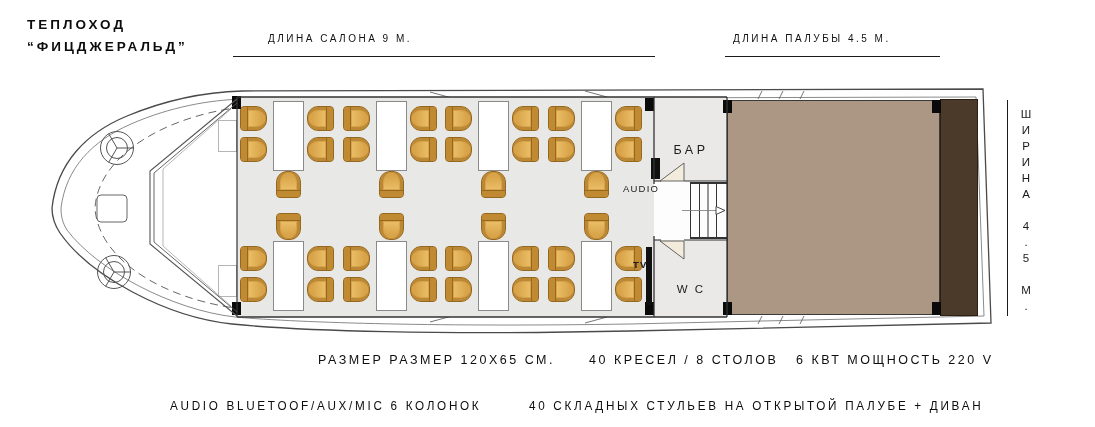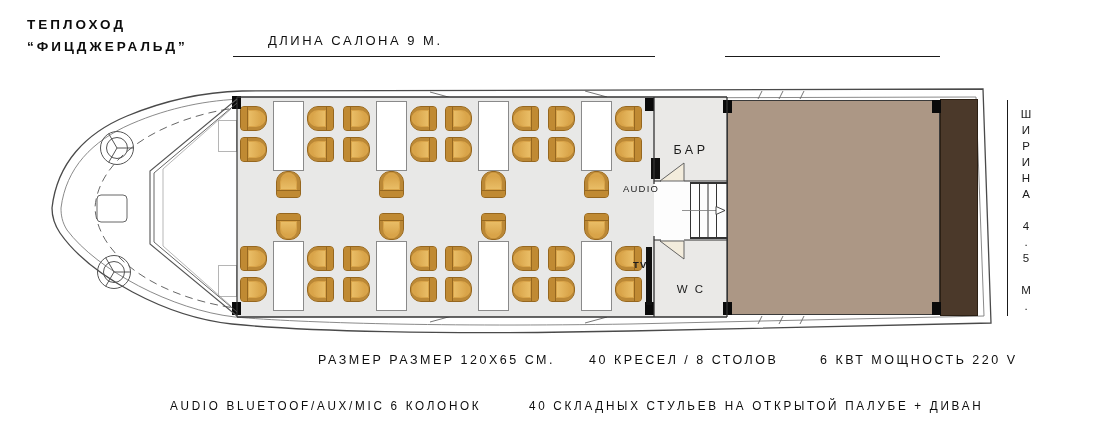--- a/index.html
+++ b/index.html
@@ -5,21 +5,21 @@
   html,body{margin:0;padding:0;background:#fff;}
   .canvas{position:relative;width:1095px;height:427px;background:#fff;overflow:hidden;
           font-family:"Liberation Sans","DejaVu Sans",sans-serif;color:#111;}
   .abs{position:absolute;}
   svg{position:absolute;left:0;top:0;}
 
   
   .title{left:27px;top:14px;font-size:13.5px;font-weight:bold;letter-spacing:3px;line-height:22px;color:#0c0c0c;}
 
   
-  .dimlab{font-size:13px;letter-spacing:2.5px;color:#111;white-space:nowrap;}
+  .dimlab{font-size:10px;letter-spacing:2.5px;color:#111;white-space:nowrap;}
   .dimline{height:0;border-top:1.3px solid #1a1a1a;}
 
   
   .salon{left:237px;top:97px;width:417px;height:220px;background:#e8e8e7;}
   .bar-room{left:654px;top:97px;width:73px;height:84px;background:#eae9e7;}
   .wc-room{left:654px;top:240px;width:73px;height:77px;background:#eae9e7;}
   .landing{left:654px;top:181px;width:73px;height:59px;background:#fdfdfd;}
   .deck{left:727px;top:100px;width:213px;height:215px;background:#ac9785;border:1px solid #3a3a3a;box-sizing:border-box;}
   .sofa{left:940px;top:99px;width:38px;height:217px;background:#4b392a;border:1px solid #2c2014;box-sizing:border-box;}
   .notch{background:#fff;border:1px solid #b5b5b5;box-sizing:border-box;width:19px;height:32px;}
@@ -210,20 +210,21 @@
   </svg>
 
   <div class="abs title">
     <div>ТЕПЛОХОД</div>
     <div>“ФИЦДЖЕРАЛЬД”</div>
   </div>
 
   <div class="abs dimlab" style="left:268px;top:33px;">ДЛИНА САЛОНА 9 М.</div>
   <div class="abs dimline" style="left:233px;top:56px;width:422px;"></div>
 
+  <div class="abs dimlab" style="left:733px;top:33px;">ДЛИНА ПАЛУБЫ 4.5 М.</div>
   <div class="abs dimline" style="left:725px;top:56px;width:215px;"></div>
 
   <div class="roomlab lab-bar">БАР</div>
   <div class="roomlab lab-wc">W C</div>
   <div class="roomlab lab-audio">AUDIO</div>
   <div class="roomlab lab-tv">TV</div>
 
   <div class="abs vline"></div>
   <div class="abs vchars" id="width-chars">
       <div class="wchar">Ш</div>
@@ -236,18 +237,18 @@
       <div class="wchar">4</div>
       <div class="wchar">.</div>
       <div class="wchar">5</div>
       <div class="wchar"></div>
       <div class="wchar">М</div>
       <div class="wchar">.</div>
     </div>
 
   <span class="abs spec1" style="left:318px;">РАЗМЕР РАЗМЕР 120Х65 СМ.</span>
   <span class="abs spec1" style="left:589px;">40 КРЕСЕЛ / 8 СТОЛОВ</span>
-  <span class="abs spec1" style="left:820px;text-align:center;">6 КВТ МОЩНОСТЬ 220 V</span>
+  <span class="abs spec1" style="left:796px;text-align:center;">6 КВТ МОЩНОСТЬ 220 V</span>
 
   <span class="abs spec2" style="left:170px;">AUDIO BLUETOOF/AUX/MIC 6 КОЛОНОК</span>
   <span class="abs spec2" style="left:529px;">40 СКЛАДНЫХ СТУЛЬЕВ НА ОТКРЫТОЙ ПАЛУБЕ + ДИВАН</span>
 
 </div>
 
 </body></html>

